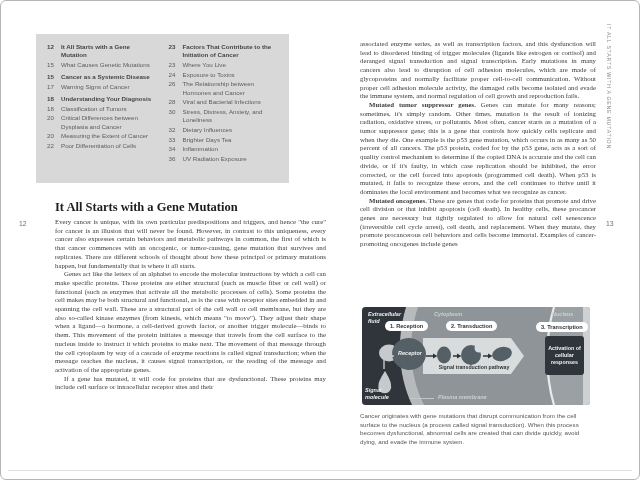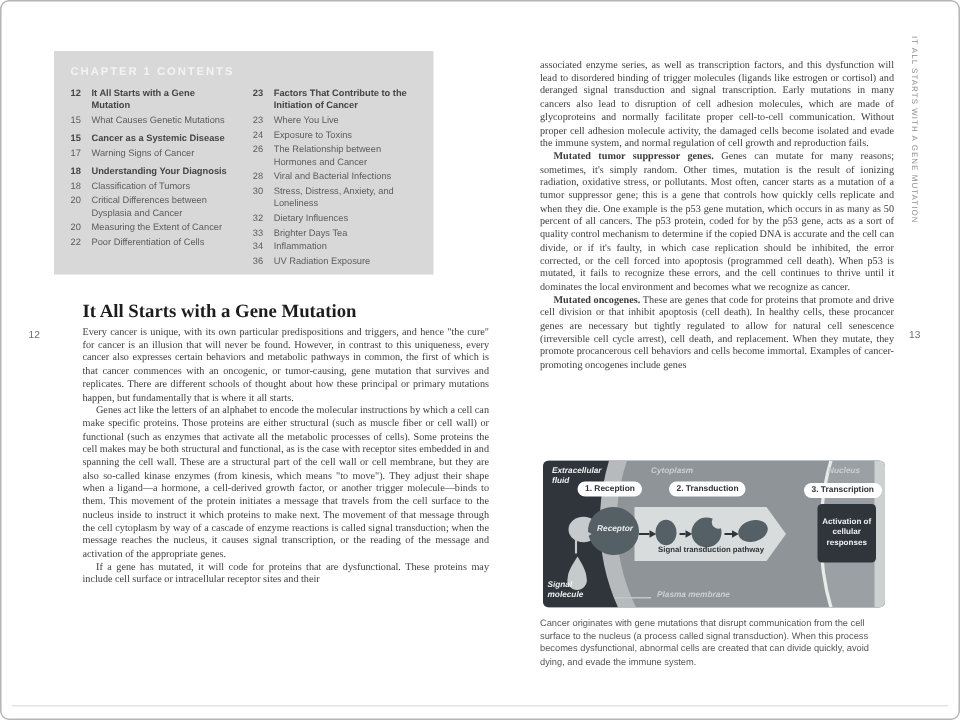--- a/index.html
+++ b/index.html
@@ -61,21 +61,20 @@
            color:#565656;}
 </style>
 </head>
 <body>
 
 <div id="screen">
   <div class="frame"></div>
   <div class="page-edge-bottom"></div>
 
   <div class="toc-panel">
-    <div class="toc-title">CHAPTER 1 CONTENTS</div>
     <div class="toc-cols">
       <div class="toc-col">
         <div class="toc-row bold">
             <span class="toc-num">12</span>
             <span class="toc-label">It All Starts with a Gene Mutation</span>
           </div>
         <div class="toc-row">
             <span class="toc-num">15</span>
             <span class="toc-label">What Causes Genetic Mutations</span>
           </div>

